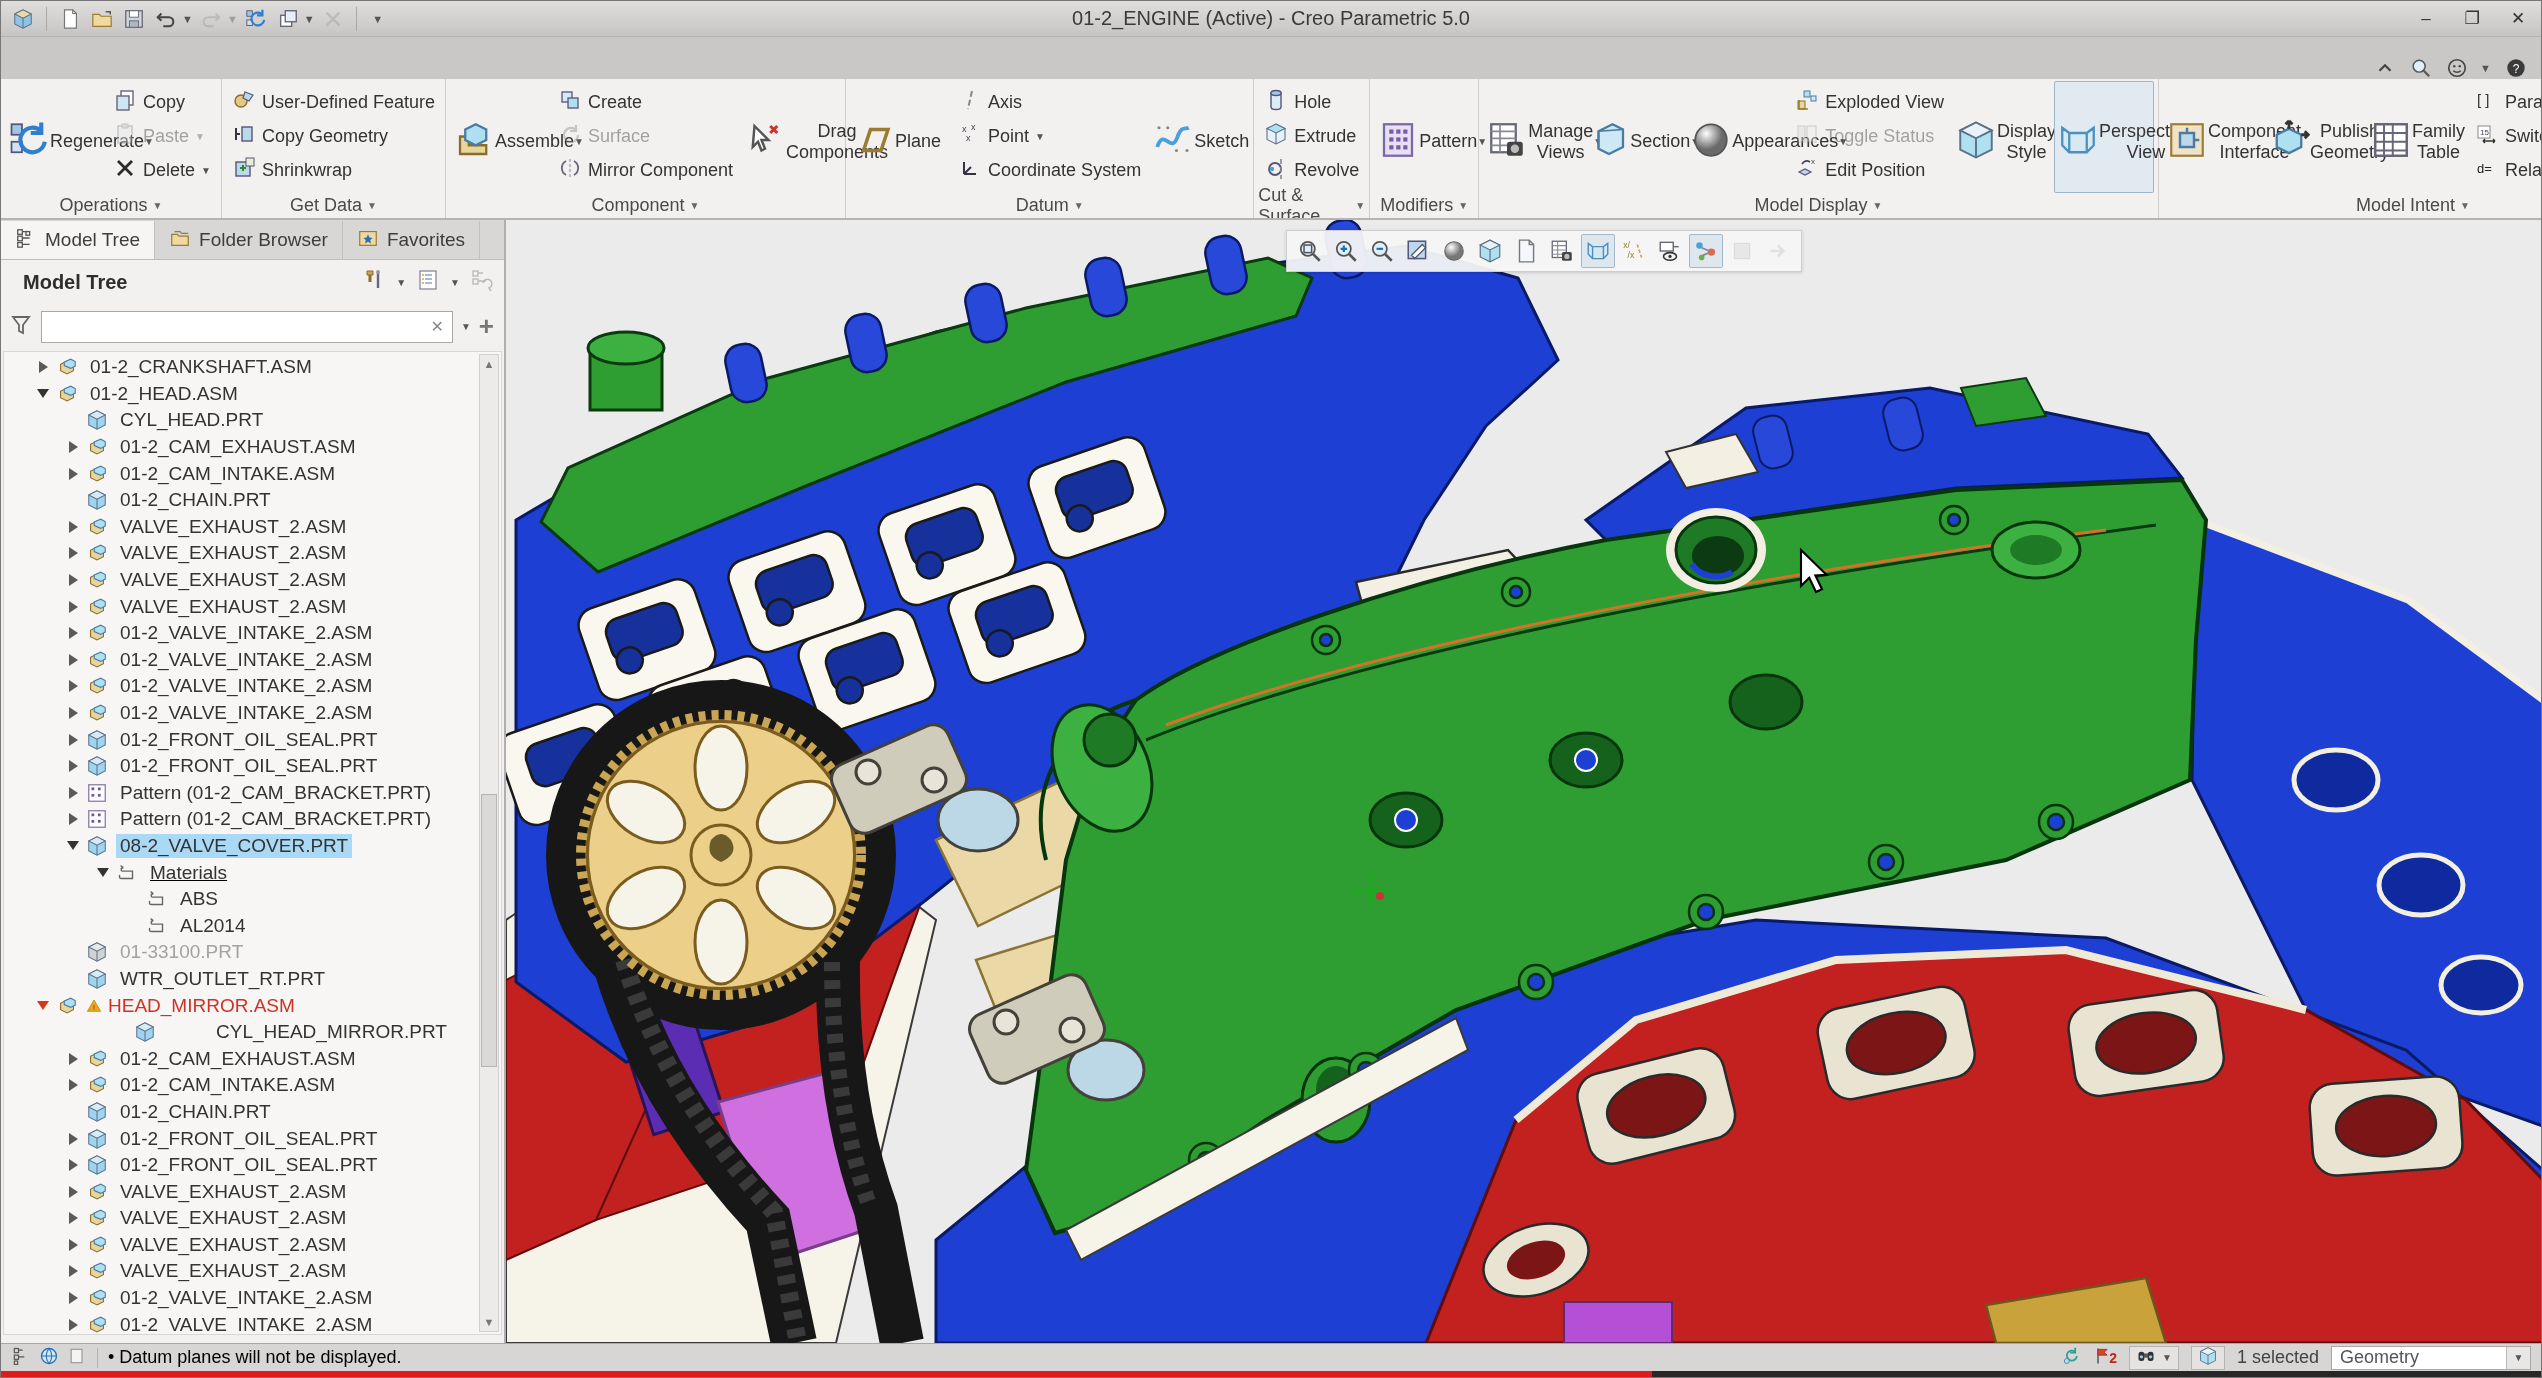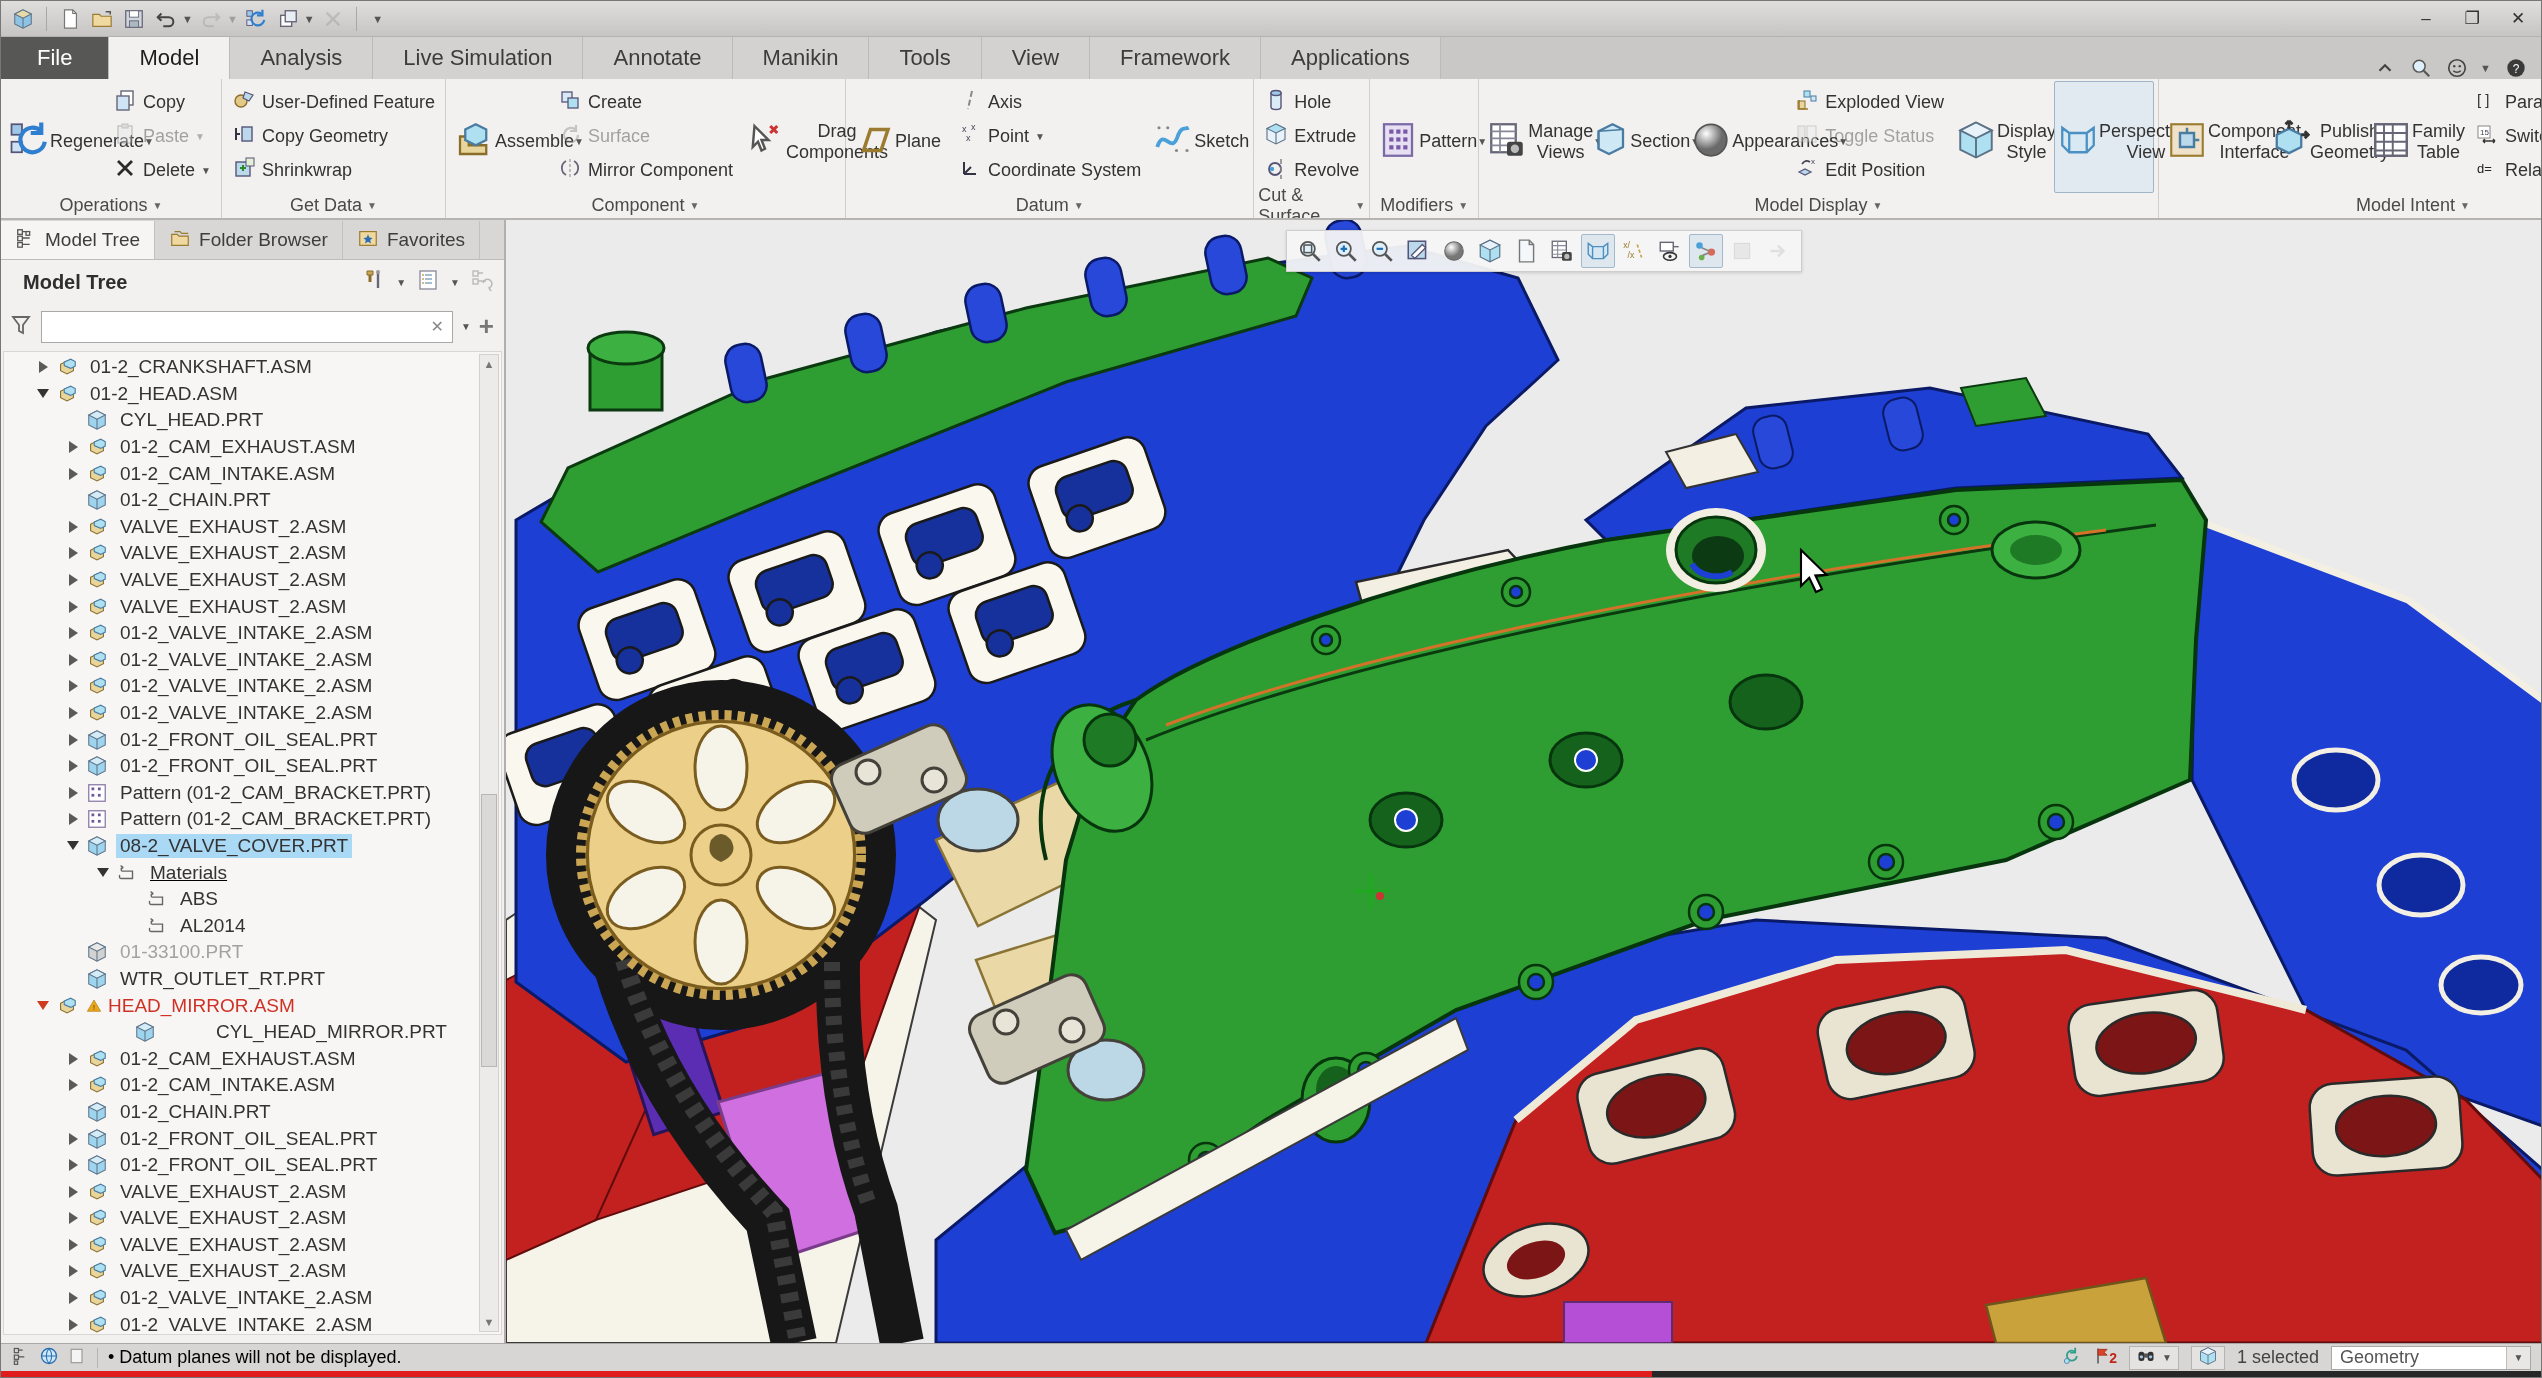--- a/index.html
+++ b/index.html
@@ -174,40 +174,29 @@
         </span>
         <span class="qarr ">▼</span>
         <span class="qbtn qdis">
           <svg viewBox="0 0 24 24" xmlns="http://www.w3.org/2000/svg">
             <path d="M5 5 19 19 M19 5 5 19" stroke="#999" stroke-width="2.6"></path>
           </svg>
         </span>
         <span class="qsep"></span>
         <span class="qbtn qarr">▼</span>
       </div>
+    <div id="title-text">01-2_ENGINE (Active) - Creo Parametric 5.0</div>
     <div id="winbtns">
       <div class="winbtn">–</div>
       <div class="winbtn">❐</div>
       <div class="winbtn">✕</div>
     </div>
   </div>
 
   <div id="tabbar">
-    <div id="tabs-host" style="display:flex;align-items:flex-end;">
-        <div class="tab file">File</div>
-        <div class="tab active">Model</div>
-        <div class="tab">Analysis</div>
-        <div class="tab">Live Simulation</div>
-        <div class="tab">Annotate</div>
-        <div class="tab">Manikin</div>
-        <div class="tab">Tools</div>
-        <div class="tab">View</div>
-        <div class="tab">Framework</div>
-        <div class="tab">Applications</div>
-      </div>
     <div id="tabbar-right">
         <span class="tbi">
           <svg viewBox="0 0 24 24" xmlns="http://www.w3.org/2000/svg">
             <path d="M6 15 12 9 18 15" fill="none" stroke="#444" stroke-width="2.4"></path>
           </svg>
         </span>
         <span class="tbi">
           <svg viewBox="0 0 24 24" xmlns="http://www.w3.org/2000/svg">
             <circle cx="10" cy="10" r="6.5" fill="#dff0fa" stroke="#555" stroke-width="1.6"></circle>
             <path d="M15 15 21 21" stroke="#555" stroke-width="2.4"></path>

